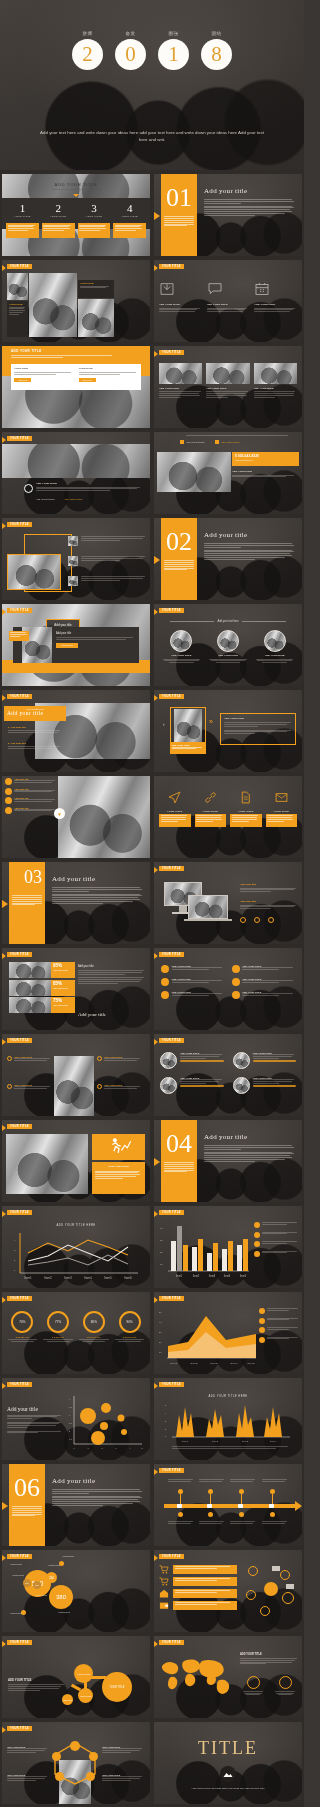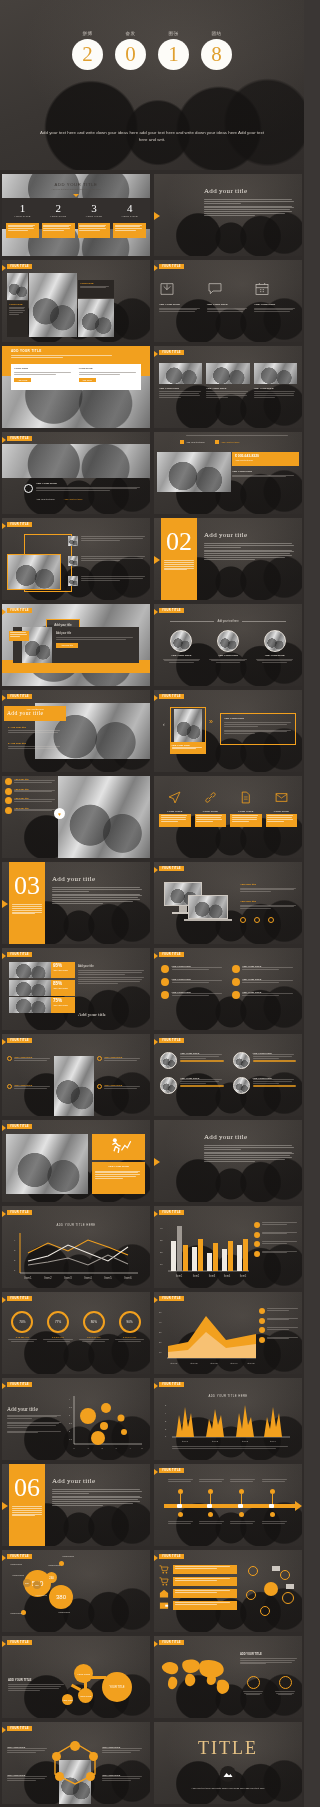--- a/index.html
+++ b/index.html
@@ -141,20 +141,31 @@
             <span class="ln w" style="width:86%"></span>
             <span class="ln w" style="width:90%"></span>
             <span class="ln w" style="width:70%"></span>
         </div>
       </div>
     </div>
 
     <div class="cell slide">
       <div class="bgphoto"></div>
       <div class="arrowtab" style="top:38px;left:0;width:6px;height:8px;"></div>
+      <div class="obox" style="position:absolute;left:7px;top:0;width:36px;height:82px;padding:0 3px;">
+        <div class="big-num" style="font-size:26px;line-height:30px;text-align:center;margin-top:9px;">01</div>
+        <div style="margin-top:3px;">
+          <span class="ln w" style="width:100%"></span>
+            <span class="ln w" style="width:100%"></span>
+            <span class="ln w" style="width:100%"></span>
+            <span class="ln w" style="width:100%"></span>
+            <span class="ln w" style="width:100%"></span>
+            <span class="ln w" style="width:75%"></span>
+        </div>
+      </div>
       <div style="position:absolute;left:50px;top:13px;right:6px;">
         <div class="serif" style="font-size:7px;color:#efe9e1;letter-spacing:.3px;">Add your title</div>
         <div style="margin-top:4px;">
           <span class="ln" style="width:96%"></span>
             <span class="ln" style="width:98%"></span>
             <span class="ln" style="width:40%"></span>
           <span class="ln" style="width:96%;margin-top:2px;"></span>
             <span class="ln" style="width:98%"></span>
             <span class="ln" style="width:93%"></span>
             <span class="ln" style="width:96%"></span>
@@ -621,21 +632,21 @@
               <span class="ln w" style="width:60%"></span>
             </div>
         </div>
       </div>
     </div>
 
     <div class="cell slide">
       <div class="bgphoto"></div>
       <div class="arrowtab" style="top:38px;left:0;width:6px;height:8px;"></div>
       <div class="obox" style="position:absolute;left:7px;top:0;width:36px;height:82px;padding:0 3px;">
-        <div class="big-num" style="font-size:26px;line-height:30px;text-align:center;margin-top:9px;">03</div>
+        <div class="big-num" style="font-size:18px;line-height:30px;text-align:right;">03</div>
         <div style="margin-top:3px;">
           <span class="ln w" style="width:100%"></span>
             <span class="ln w" style="width:100%"></span>
             <span class="ln w" style="width:100%"></span>
             <span class="ln w" style="width:100%"></span>
             <span class="ln w" style="width:100%"></span>
             <span class="ln w" style="width:75%"></span>
         </div>
       </div>
       <div style="position:absolute;left:50px;top:13px;right:6px;">
@@ -893,20 +904,31 @@
             <span class="ln w" style="width:95%"></span>
             <span class="ln w" style="width:88%"></span>
             <span class="ln w" style="width:60%"></span>
           </div>
       </div>
     </div>
 
     <div class="cell slide">
       <div class="bgphoto"></div>
       <div class="arrowtab" style="top:38px;left:0;width:6px;height:8px;"></div>
+      <div class="obox" style="position:absolute;left:7px;top:0;width:36px;height:82px;padding:0 3px;">
+        <div class="big-num" style="font-size:26px;line-height:30px;text-align:center;margin-top:9px;">04</div>
+        <div style="margin-top:3px;">
+          <span class="ln w" style="width:100%"></span>
+            <span class="ln w" style="width:100%"></span>
+            <span class="ln w" style="width:100%"></span>
+            <span class="ln w" style="width:100%"></span>
+            <span class="ln w" style="width:100%"></span>
+            <span class="ln w" style="width:75%"></span>
+        </div>
+      </div>
       <div style="position:absolute;left:50px;top:13px;right:6px;">
         <div class="serif" style="font-size:7px;color:#efe9e1;letter-spacing:.3px;">Add your title</div>
         <div style="margin-top:4px;">
           <span class="ln" style="width:96%"></span>
             <span class="ln" style="width:98%"></span>
             <span class="ln" style="width:40%"></span>
           <span class="ln" style="width:96%;margin-top:2px;"></span>
             <span class="ln" style="width:98%"></span>
             <span class="ln" style="width:93%"></span>
             <span class="ln" style="width:96%"></span>

